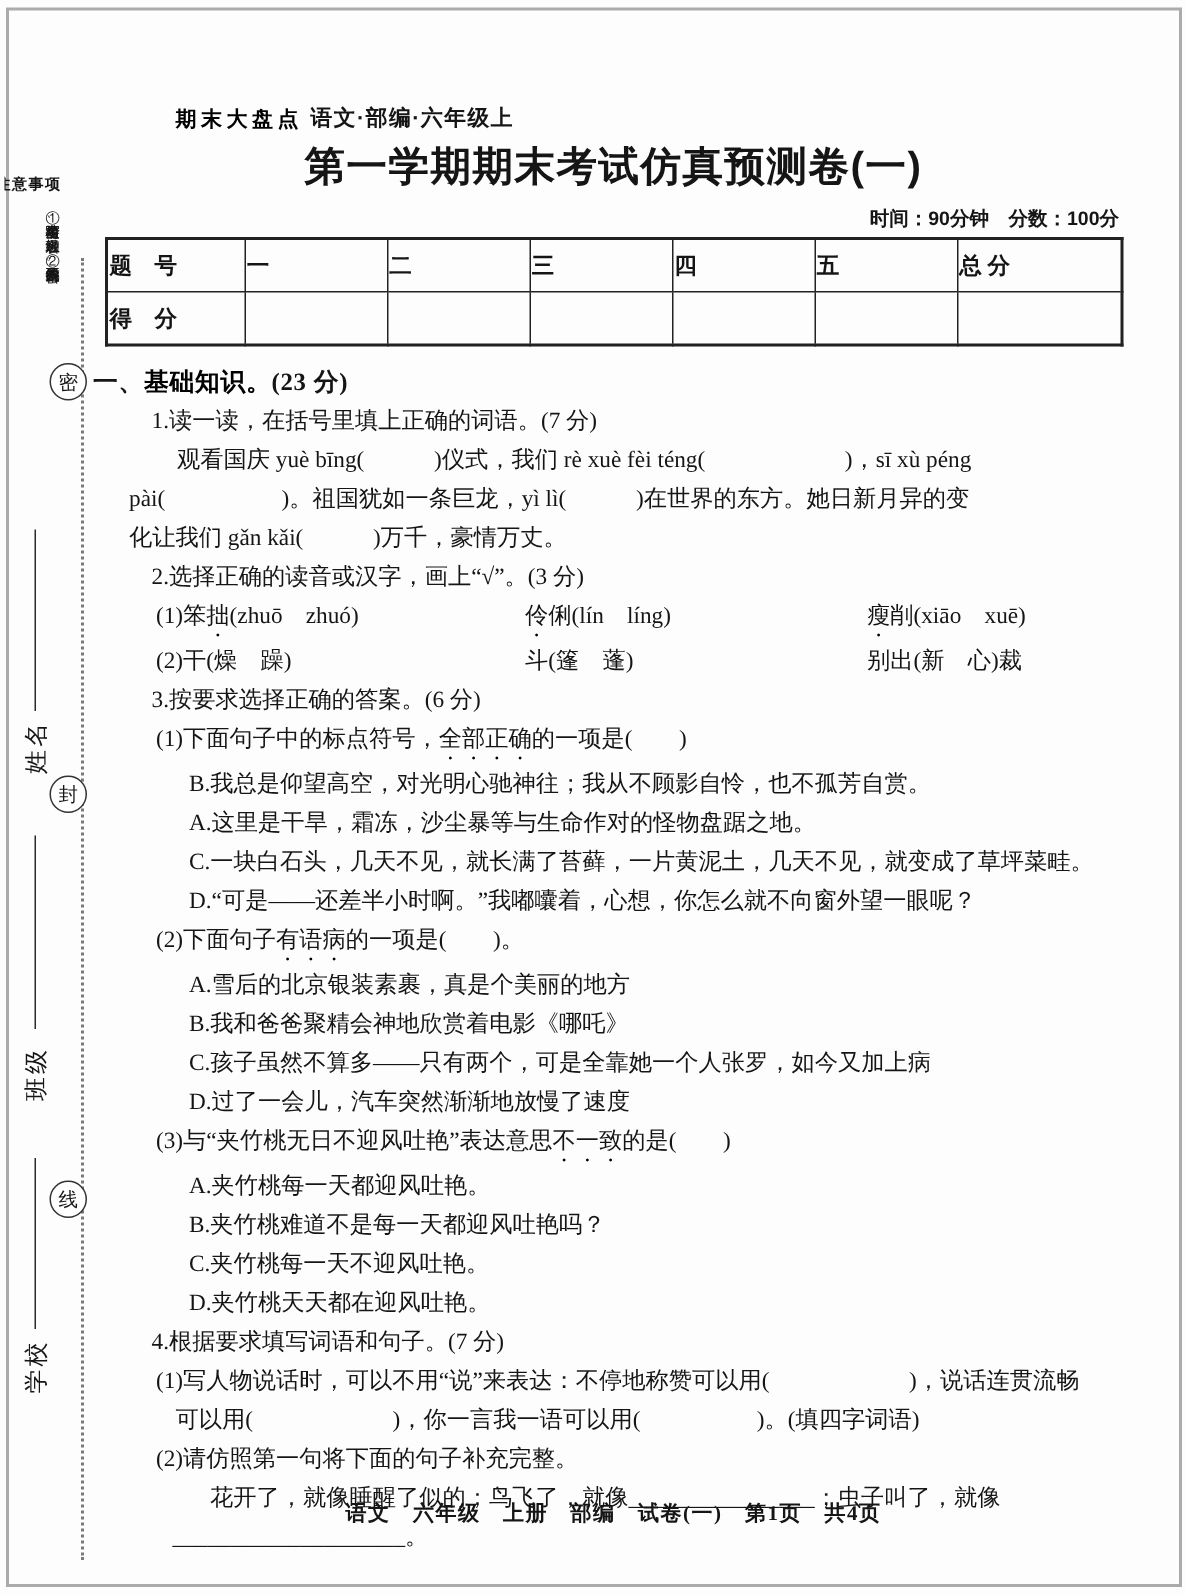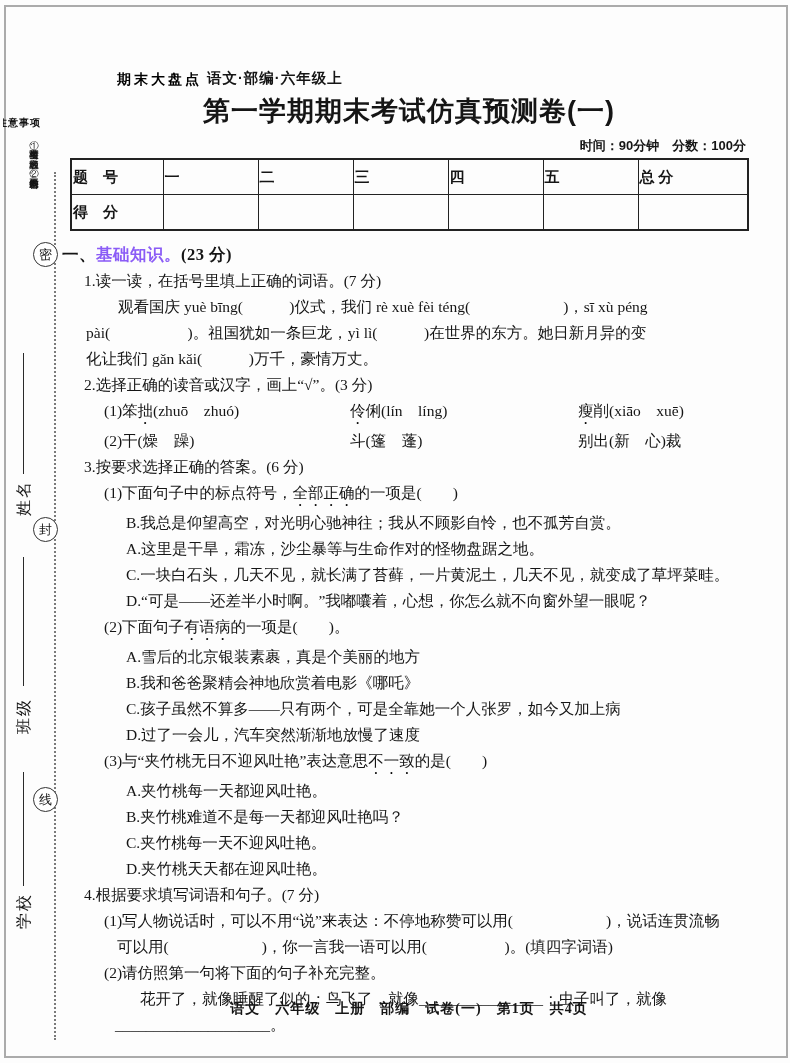--- a/index.html
+++ b/index.html
@@ -40,22 +40,22 @@
   
   .score-table{position:absolute;left:70px;top:158px;border-collapse:collapse;
                border:2px solid #222;table-layout:fixed;width:679px;}
   .score-table td{border:1px solid #222;height:32px;text-align:left;
                   font-size:15px;font-weight:bold;overflow:hidden;}
 
   
   .content{position:absolute;left:62px;top:242px;width:692px;font-size:15.5px;}
   .line{line-height:26px;white-space:nowrap;}
   .sec{font-size:16.5px;font-weight:bold;letter-spacing:.5px;}
-  .sec .red{color:#8b5cf6;}
-  .ml1{margin-left:22px}   
+  .sec .red{color:#000000;}
+  .ml1{margin-left:39px}   
   .ml2{margin-left:42px}   
   .opt{margin-left:64px}   
   .q1a{margin-left:56px}.q1b{margin-left:24px}
   .q4b{margin-left:55px}.q4c{margin-left:78px}.q4d{margin-left:53px}
   .q2row{display:flex;}
   .q2row .c1{width:246px;margin-left:42px;}
   .q2row .c2{width:228px;}
   .q2row .c3{flex:1;}
   .emph{text-emphasis:filled dot #000;-webkit-text-emphasis:filled dot #000;
         text-emphasis-position:under left;-webkit-text-emphasis-position:under left;}

